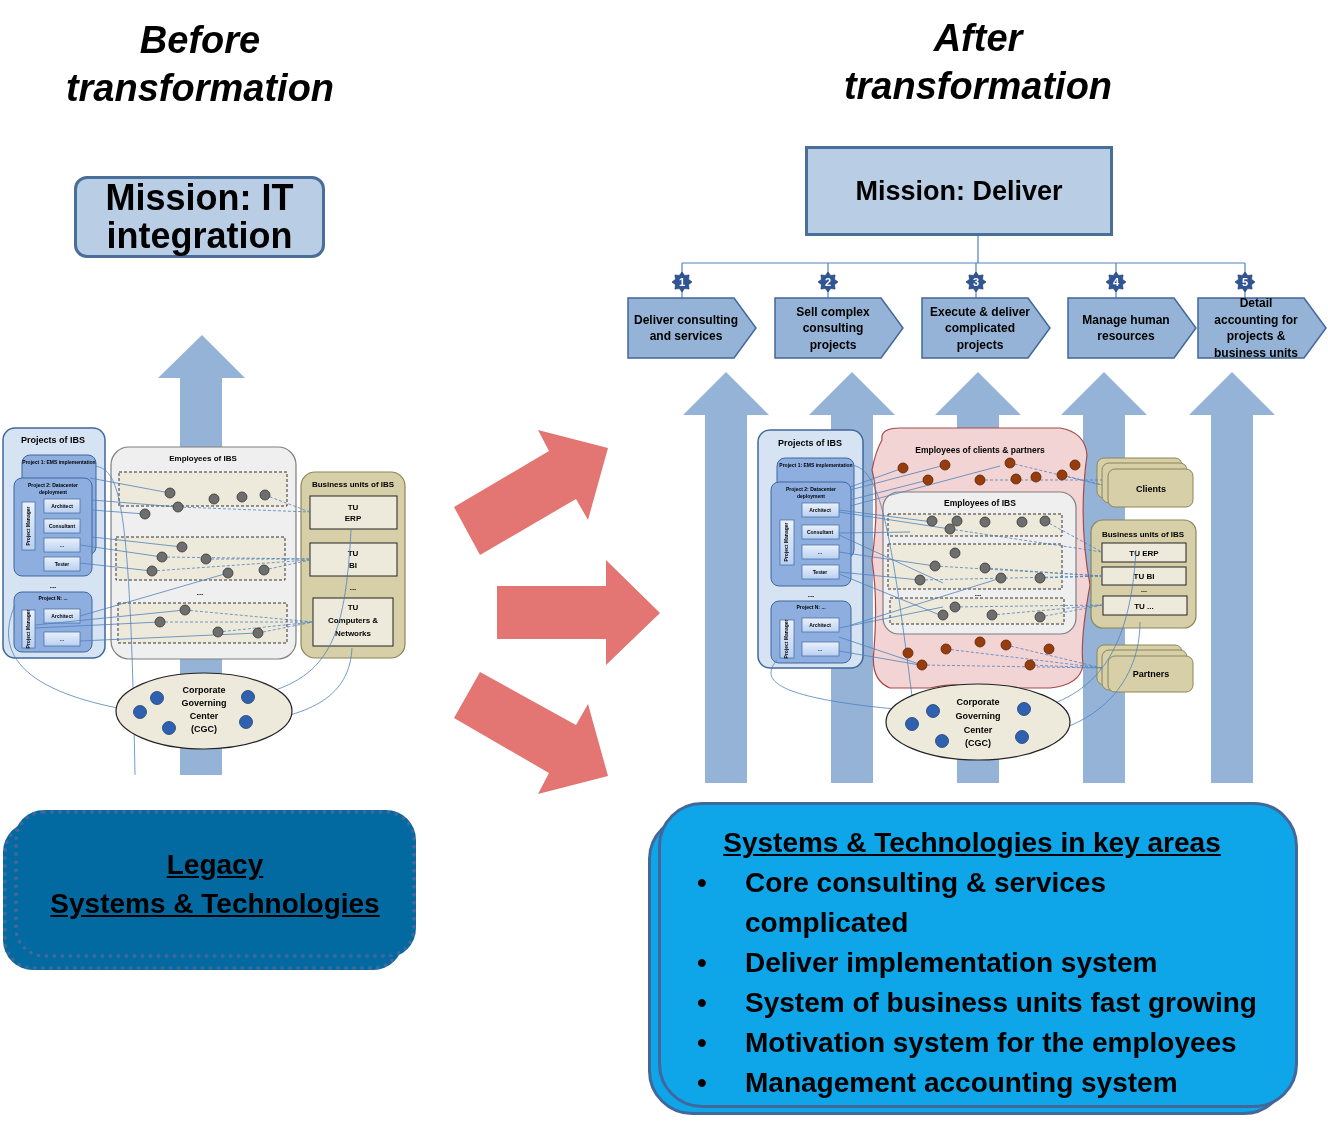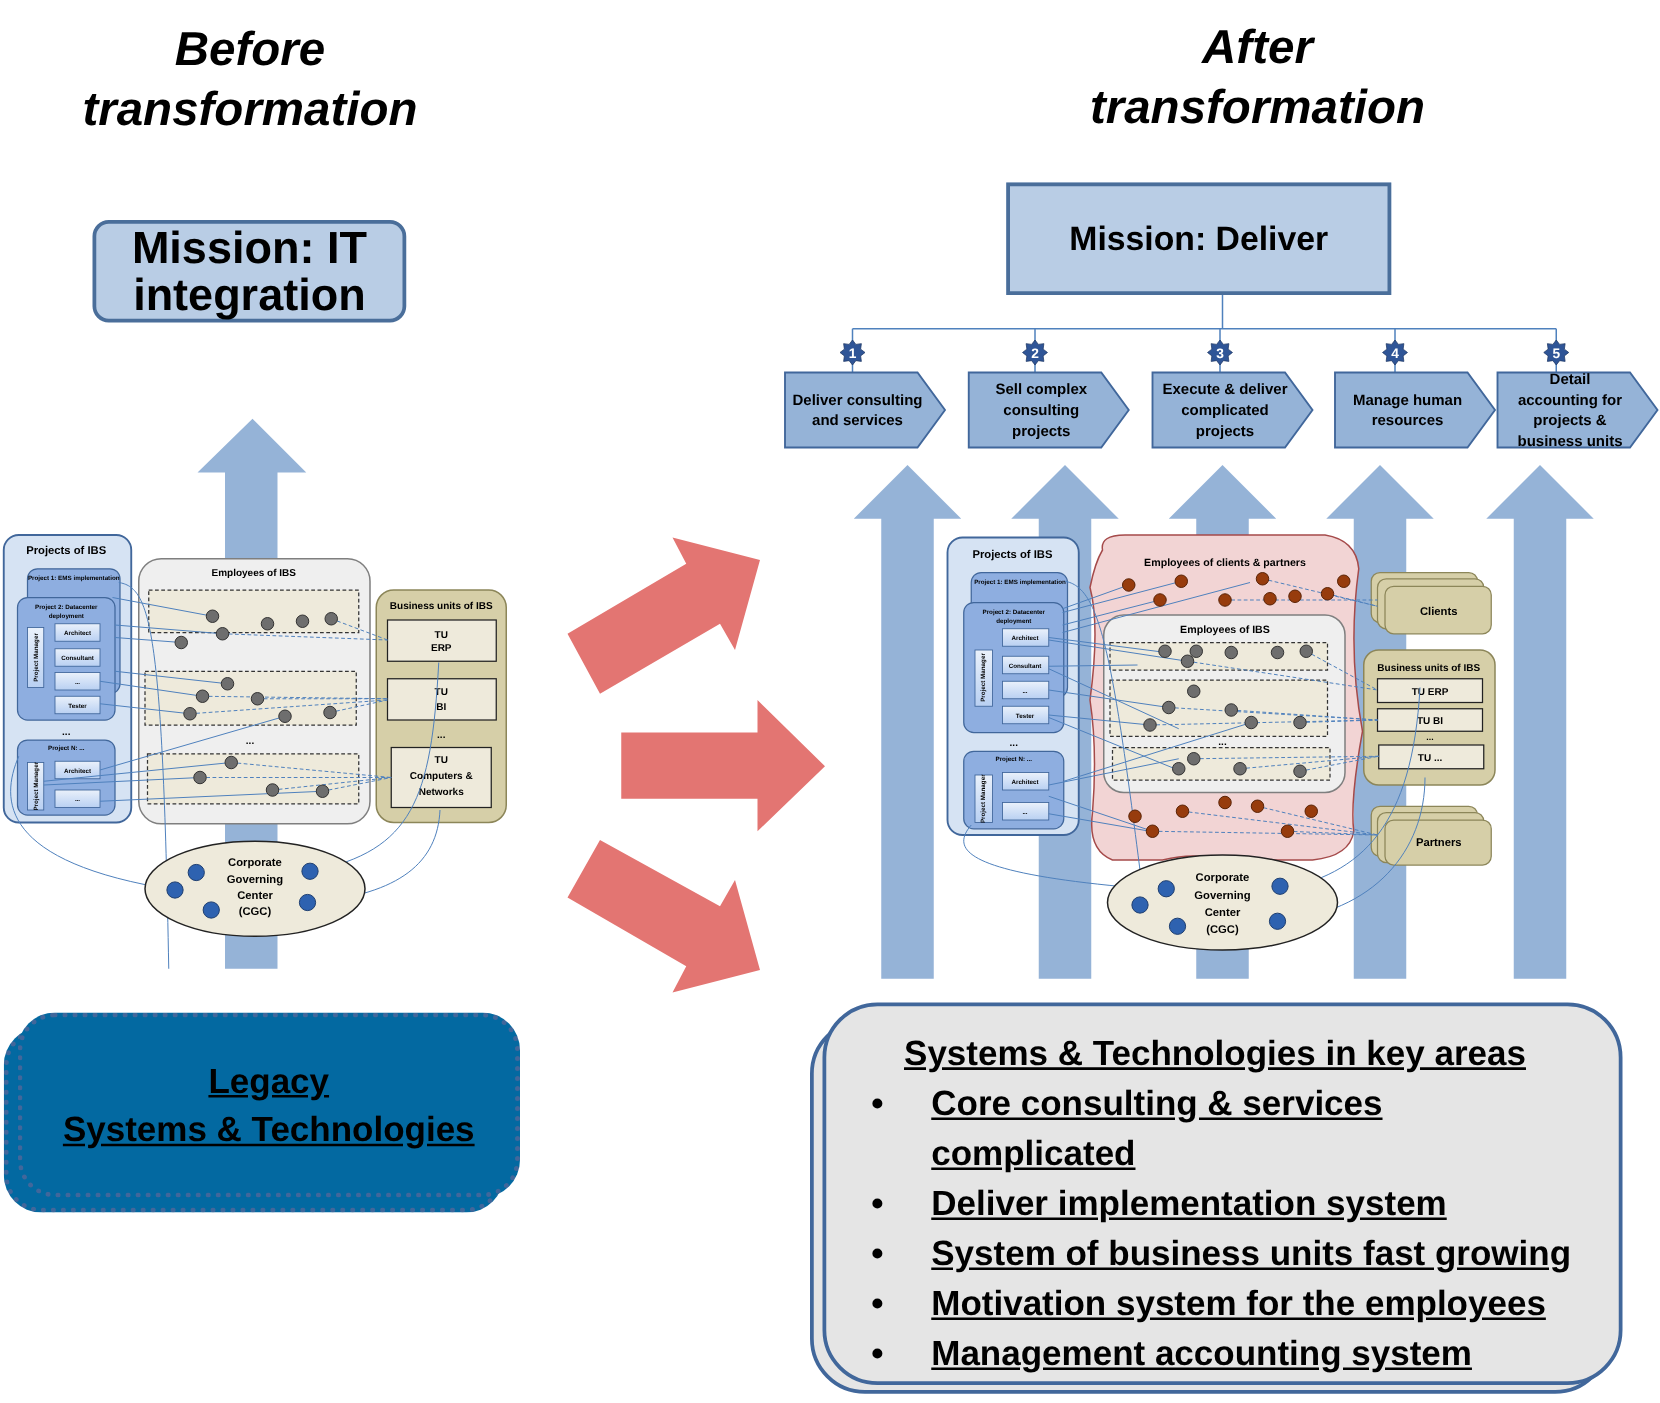--- a/index.html
+++ b/index.html
@@ -4,34 +4,34 @@
 <style>
   html, body { margin:0; padding:0; background:#ffffff; }
   body { width:1328px; height:1122px; position:relative; overflow:hidden;
          font-family:"Liberation Sans", "DejaVu Sans", sans-serif; color:#000; }
   .abs { position:absolute; }
   .heading { font-weight:bold; font-size:38px; text-align:center; line-height:48px;font-style:italic; }
   .mission { background:#b9cde5; border:3px solid #4a6e9a; font-weight:bold; text-align:center;
              box-sizing:border-box; display:flex; align-items:center; justify-content:center; }
   .mission span { display:block; }
   svg text { font-family:"Liberation Sans", "DejaVu Sans", sans-serif; font-weight:bold; }
-  .st-box { background:#e5e5e5; border:3px solid #41679b; border-radius:44px; box-sizing:border-box;text-decoration:underline; }
+  .st-box { background:#0ea5e9; border:3px solid #41679b; border-radius:44px; box-sizing:border-box; }
   .legacy { background:#0369a1; border:4px dotted #41679b; border-radius:30px; box-sizing:border-box; }
   .bul-list { list-style:none; margin:0; padding:0; }
   .bul-list li { position:relative; padding-left:84px; font-weight:bold; font-size:28px; line-height:40px; }
   .bul-list li::before { content:"•"; position:absolute; left:36px; top:0; }
 </style>
 </head>
 <body>
 
 <div class="abs heading" style="left:40px; top:16px; width:320px;">
   <div>Before</div>
   <div>transformation</div>
 </div>
-<div class="abs heading" style="left:846px; top:14px; width:320px;">
+<div class="abs heading" style="left:818px; top:14px; width:320px;">
   <div>After</div>
   <div>transformation</div>
 </div>
 
 <div class="abs mission" style="left:74px; top:176px; width:251px; height:82px; font-size:36px; line-height:38px;border-radius:13px;">
   <div>
     <span>Mission: IT</span>
     <span>integration</span>
   </div>
 </div>

